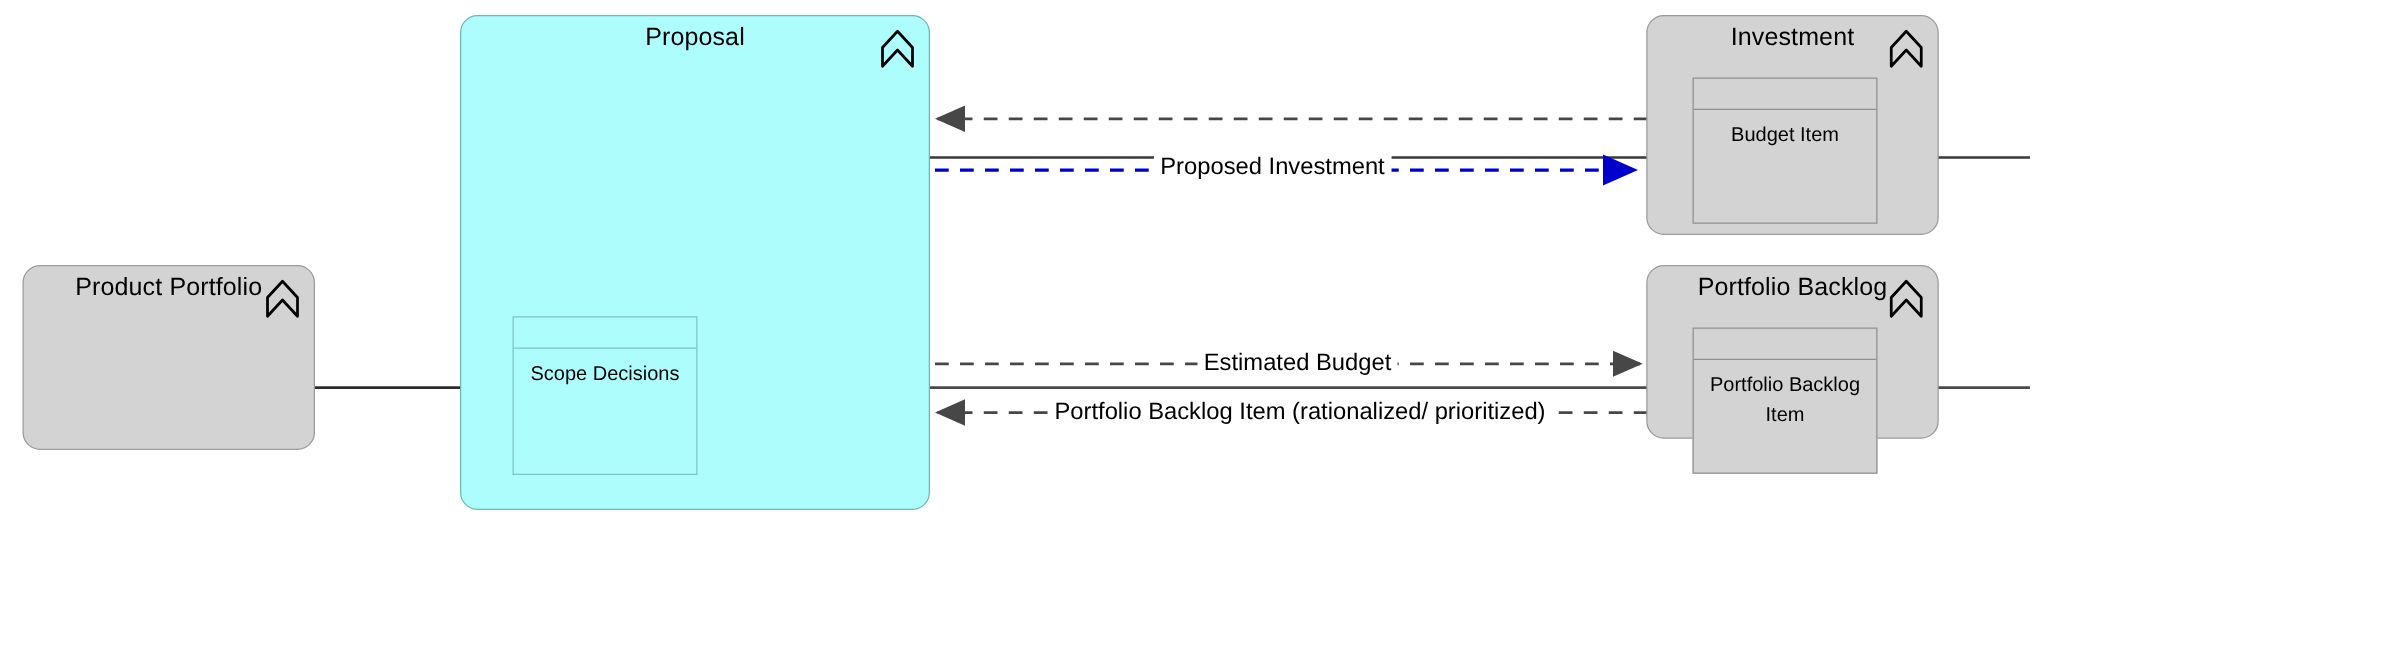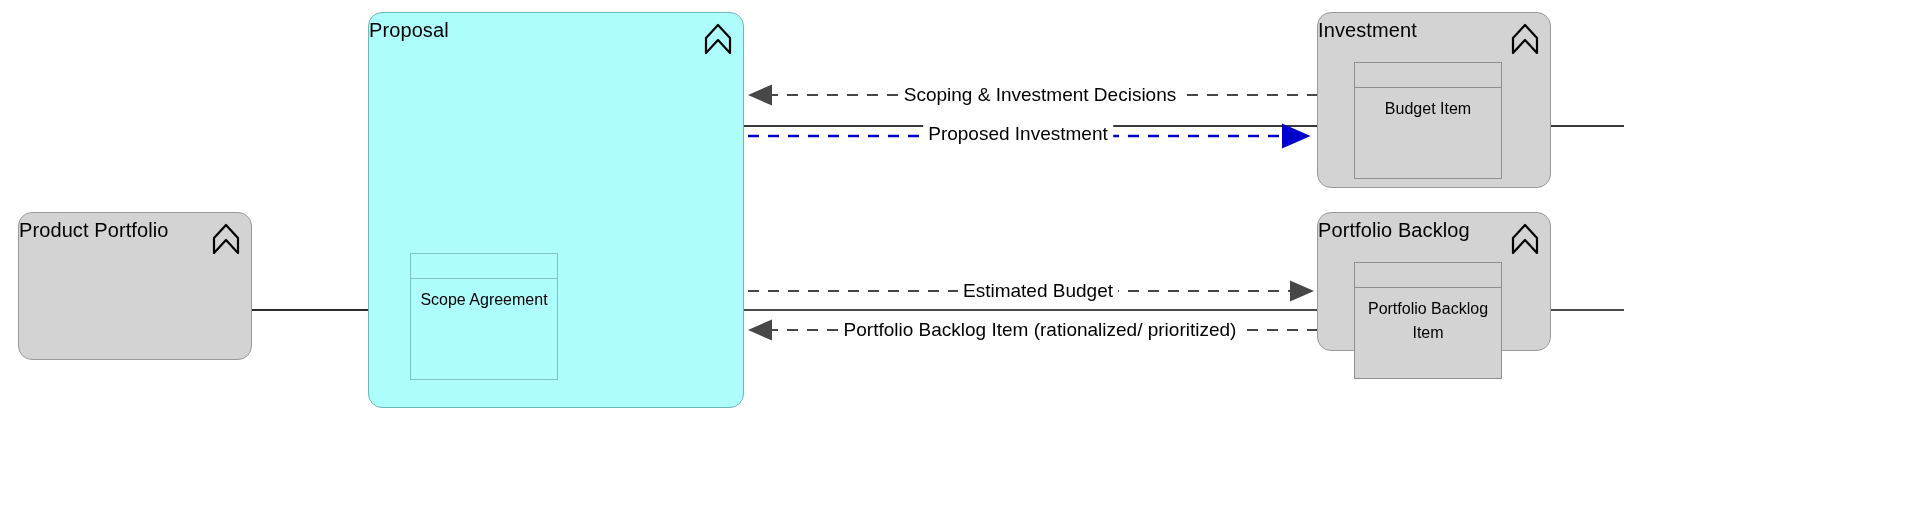--- a/index.html
+++ b/index.html
@@ -4,21 +4,21 @@
 <style>
   html,body{margin:0;padding:0;background:#ffffff;}
   body{font-family:"Liberation Sans", sans-serif;}
   #stage{position:relative;width:1914px;height:524px;background:#ffffff;overflow:hidden;}
 
   
   .group{position:absolute;border-radius:14px;box-sizing:border-box;}
   .group.grey{background:#d3d3d3;border:1.5px solid #9a9a9a;}
   .group.cyan{background:#aefdfd;border:1.5px solid #6fb6b6;}
   .group-title{
-    position:absolute;left:0;right:0;top:6px;
+    position:absolute;left:0;right:0;top:6px;text-align:center;
     font-size:20px;color:#000;line-height:22px;letter-spacing:.1px;
     pointer-events:none;
   }
   .chev{position:absolute;top:9px;right:10px;width:30px;height:34px;}
 
   
   .inner{position:absolute;box-sizing:border-box;}
   .inner .barline{position:absolute;left:0;right:0;top:24px;height:0;border-top:1.5px solid currentColor;}
   .inner .itext{
     position:absolute;left:0;right:0;top:28px;bottom:0;
@@ -77,21 +77,21 @@
     </svg>
   </div>
 
   <div class="group cyan" style="left:368px;top:12px;width:376px;height:396px;">
     <div class="group-title">Proposal</div>
     <svg class="chev" viewBox="0 0 30 34">
       <path d="M3 16 L15 3 L27 16 L27 31 L15 18 L3 31 Z" fill="none" stroke="#000" stroke-width="2.2" stroke-linejoin="round"></path>
     </svg>
     <div class="inner cyan" style="left:41px;top:240px;width:148px;height:127px;">
       <div class="barline"></div>
-      <div class="itext">Scope Agreement</div>
+      <div class="itext">Scope Decisions</div>
     </div>
   </div>
 
   <div class="group grey" style="left:1317px;top:12px;width:234px;height:176px;">
     <div class="group-title">Investment</div>
     <svg class="chev" viewBox="0 0 30 34">
       <path d="M3 16 L15 3 L27 16 L27 31 L15 18 L3 31 Z" fill="none" stroke="#000" stroke-width="2.2" stroke-linejoin="round"></path>
     </svg>
     <div class="inner grey" style="left:36px;top:49px;width:148px;height:117px;">
       <div class="barline"></div>
@@ -103,21 +103,20 @@
     <div class="group-title">Portfolio Backlog</div>
     <svg class="chev" viewBox="0 0 30 34">
       <path d="M3 16 L15 3 L27 16 L27 31 L15 18 L3 31 Z" fill="none" stroke="#000" stroke-width="2.2" stroke-linejoin="round"></path>
     </svg>
     <div class="inner grey" style="left:36px;top:49px;width:148px;height:117px;">
       <div class="barline"></div>
       <div class="itext">Portfolio Backlog Item</div>
     </div>
   </div>
 
-  <div class="lbl" style="left:1040px;top:95px;">Scoping &amp; Investment Decisions</div>
 
   <div class="lbl" style="left:1018px;top:134px;">Proposed Investment</div>
 
   <div class="lbl" style="left:1038px;top:291px;">Estimated Budget</div>
 
   <div class="lbl" style="left:1040px;top:330px;">Portfolio Backlog Item (rationalized/ prioritized)</div>
 
 </div>
 
 </body></html>

